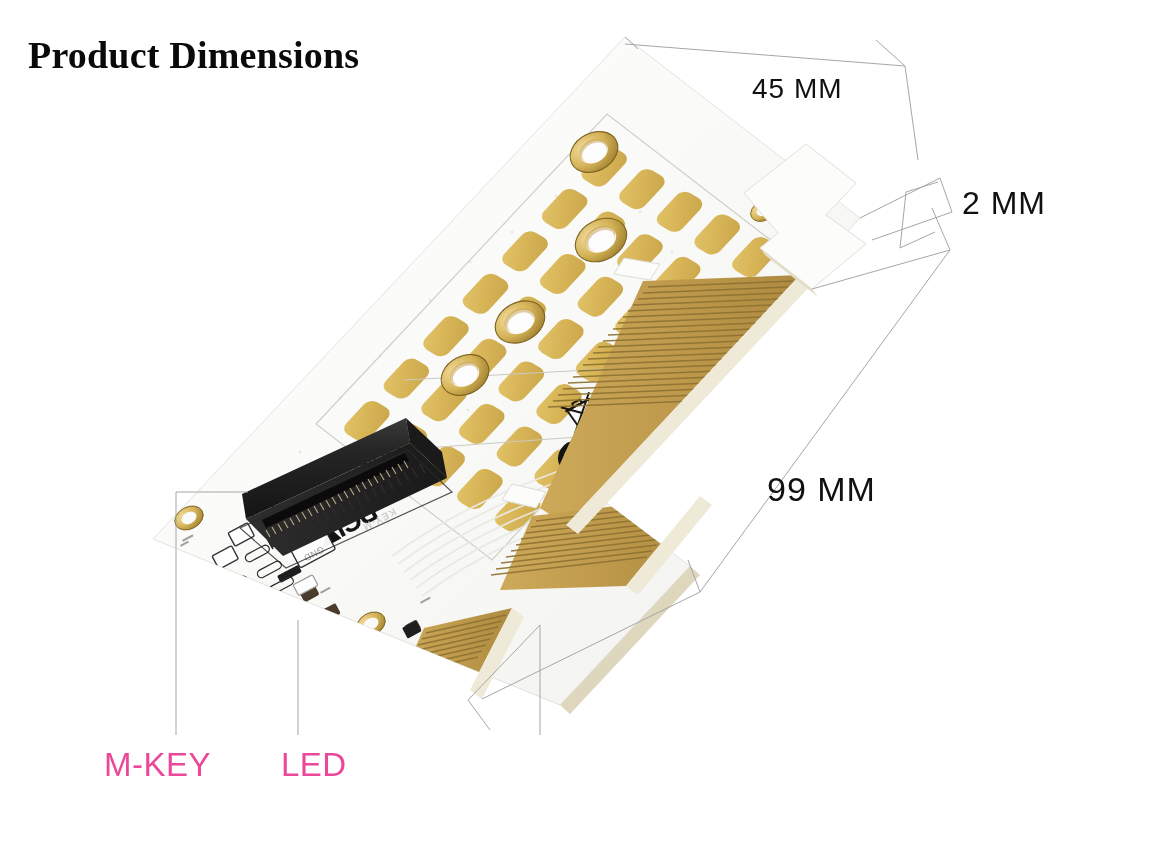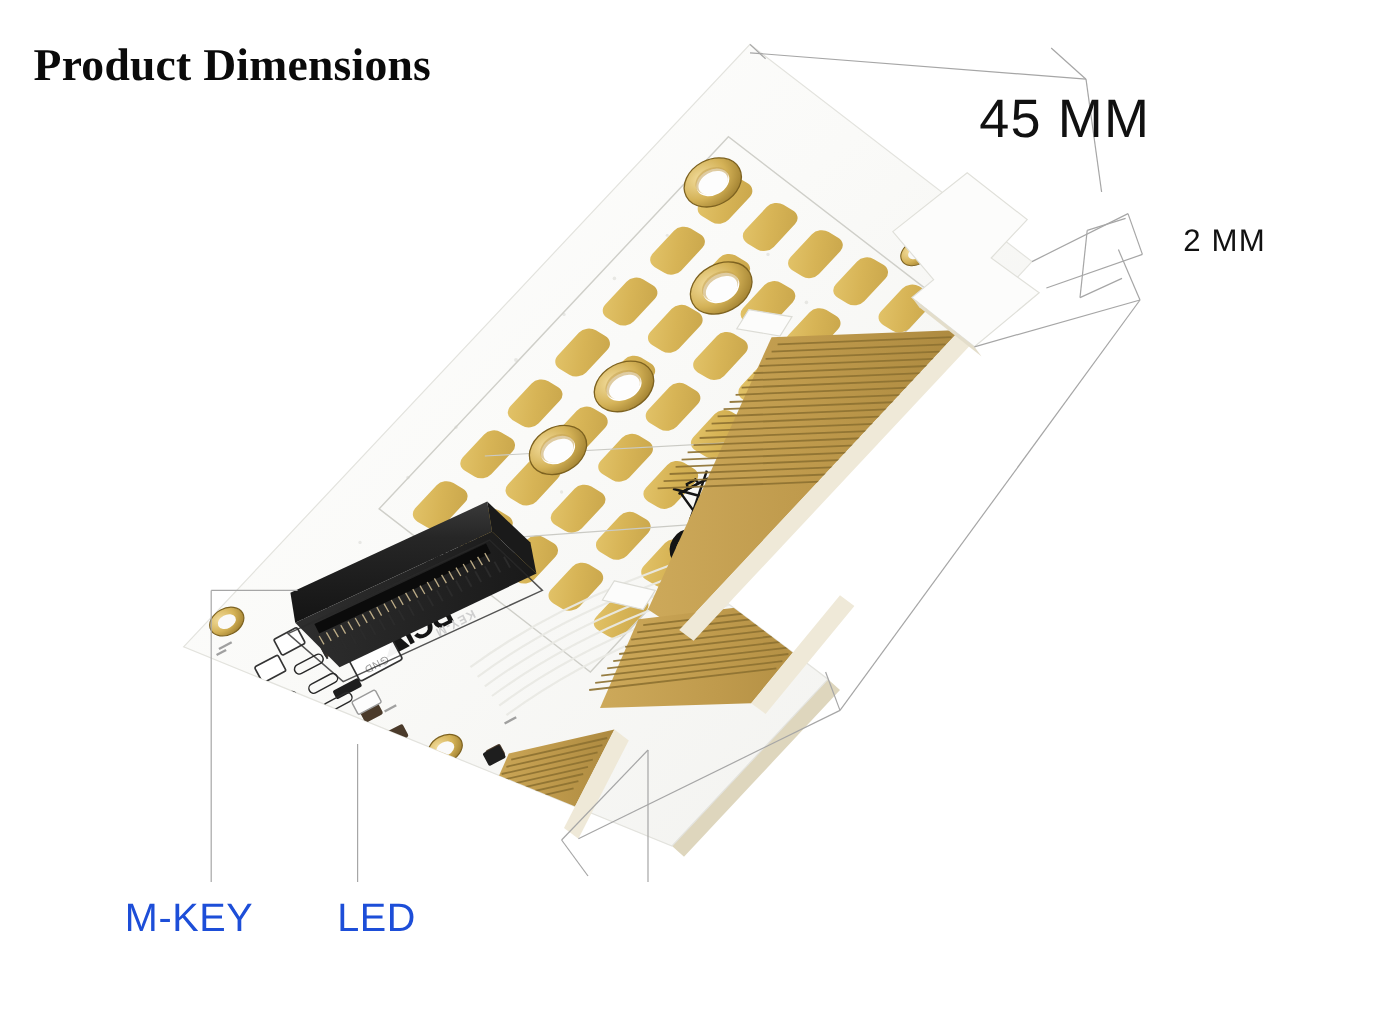--- a/index.html
+++ b/index.html
@@ -24,30 +24,30 @@
 
   
   .dim-label{
     position:absolute;
     font-family:"Liberation Sans", sans-serif;
     font-weight:300;
     color:#111;
     white-space:nowrap;
     letter-spacing:1px;
   }
-  .dim-45{left:816px;top:73px;font-size:45px;}
-  .dim-2 {left:986px;top:185px;font-size:26px;}
+  .dim-45{left:752px;top:73px;font-size:28px;}
+  .dim-2 {left:962px;top:185px;font-size:32px;}
   .dim-99{left:767px;top:470px;font-size:34px;}
 
   .callout-label{
     position:absolute;
     font-family:"Liberation Sans", sans-serif;
     font-weight:300;
     font-size:33px;
-    color:#1d4ed8;
+    color:#ec4899;
     white-space:nowrap;
     letter-spacing:.5px;
   }
   .cl-mkey{left:104px;top:746px;}
   .cl-led {left:281px;top:746px;text-align:center;}
   .cl-pcie{left:445px;top:746px;}
 
   
   svg.layer{position:absolute;left:0;top:0;width:1150px;height:855px;}
   svg.layer *{vector-effect:non-scaling-stroke;}
@@ -550,17 +550,18 @@
       <g>
         <path d="M 540,625 L 540,735"></path>
         <path d="M 540,625 L 468,700"></path>
         <path d="M 468,700 L 490,730"></path>
       </g>
     </g>
   </svg>
 
   <div class="dim-label dim-45">45 MM</div>
   <div class="dim-label dim-2">2 MM</div>
+  <div class="dim-label dim-99">99 MM</div>
 
   <div class="callout-label cl-mkey">M-KEY</div>
   <div class="callout-label cl-led">LED</div>
 
 </div>
 
 </body></html>

